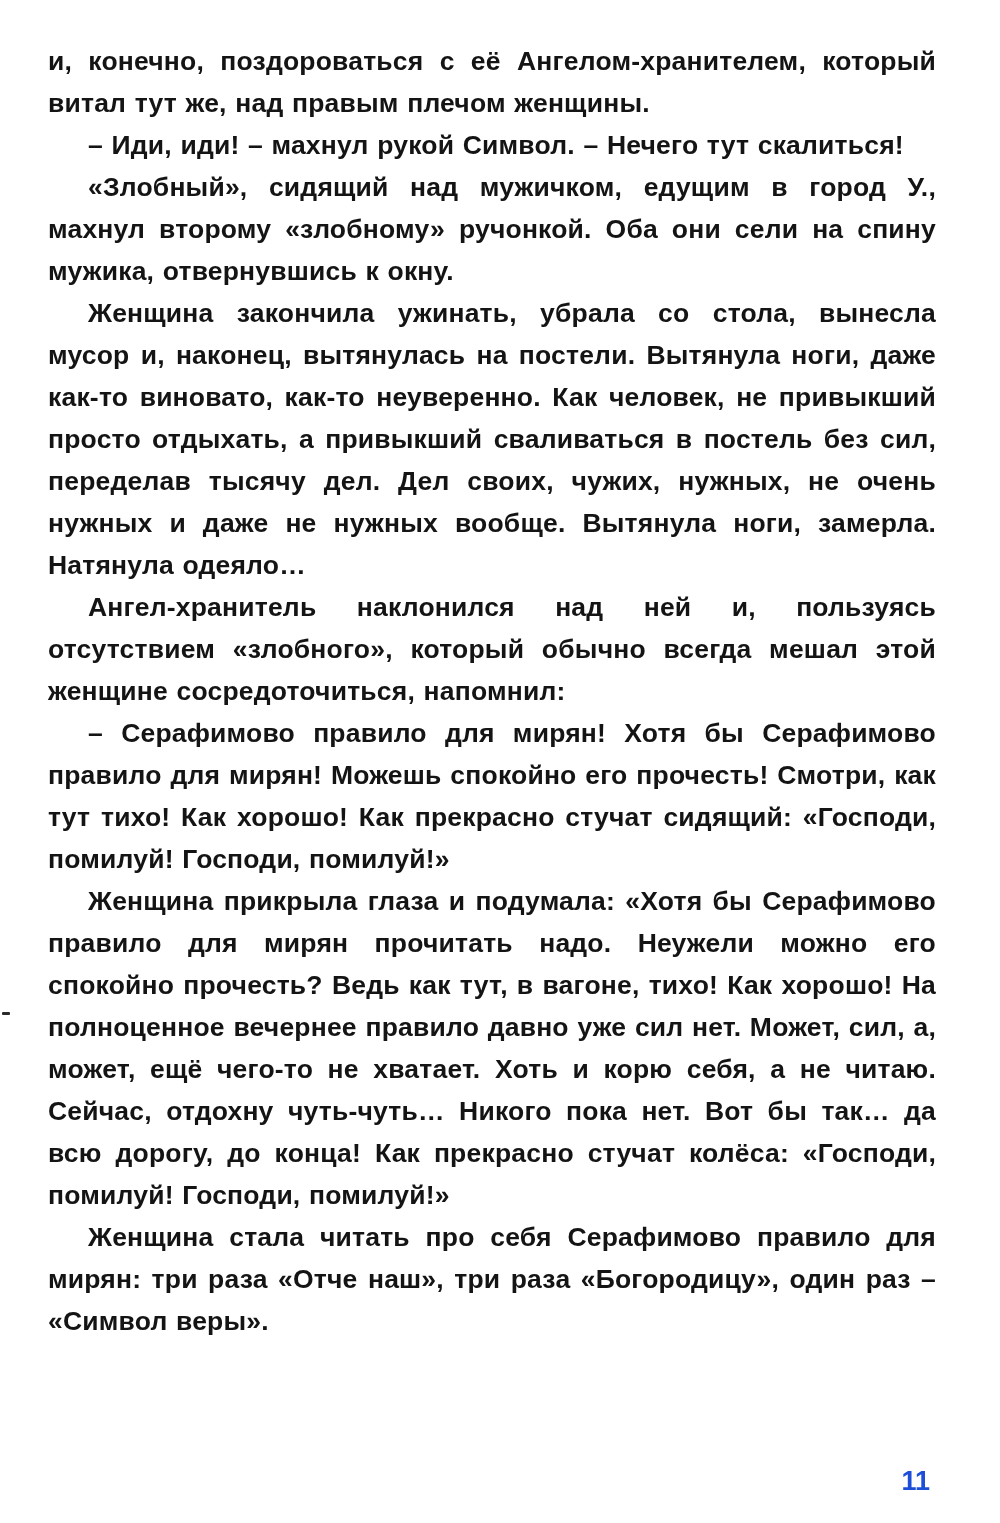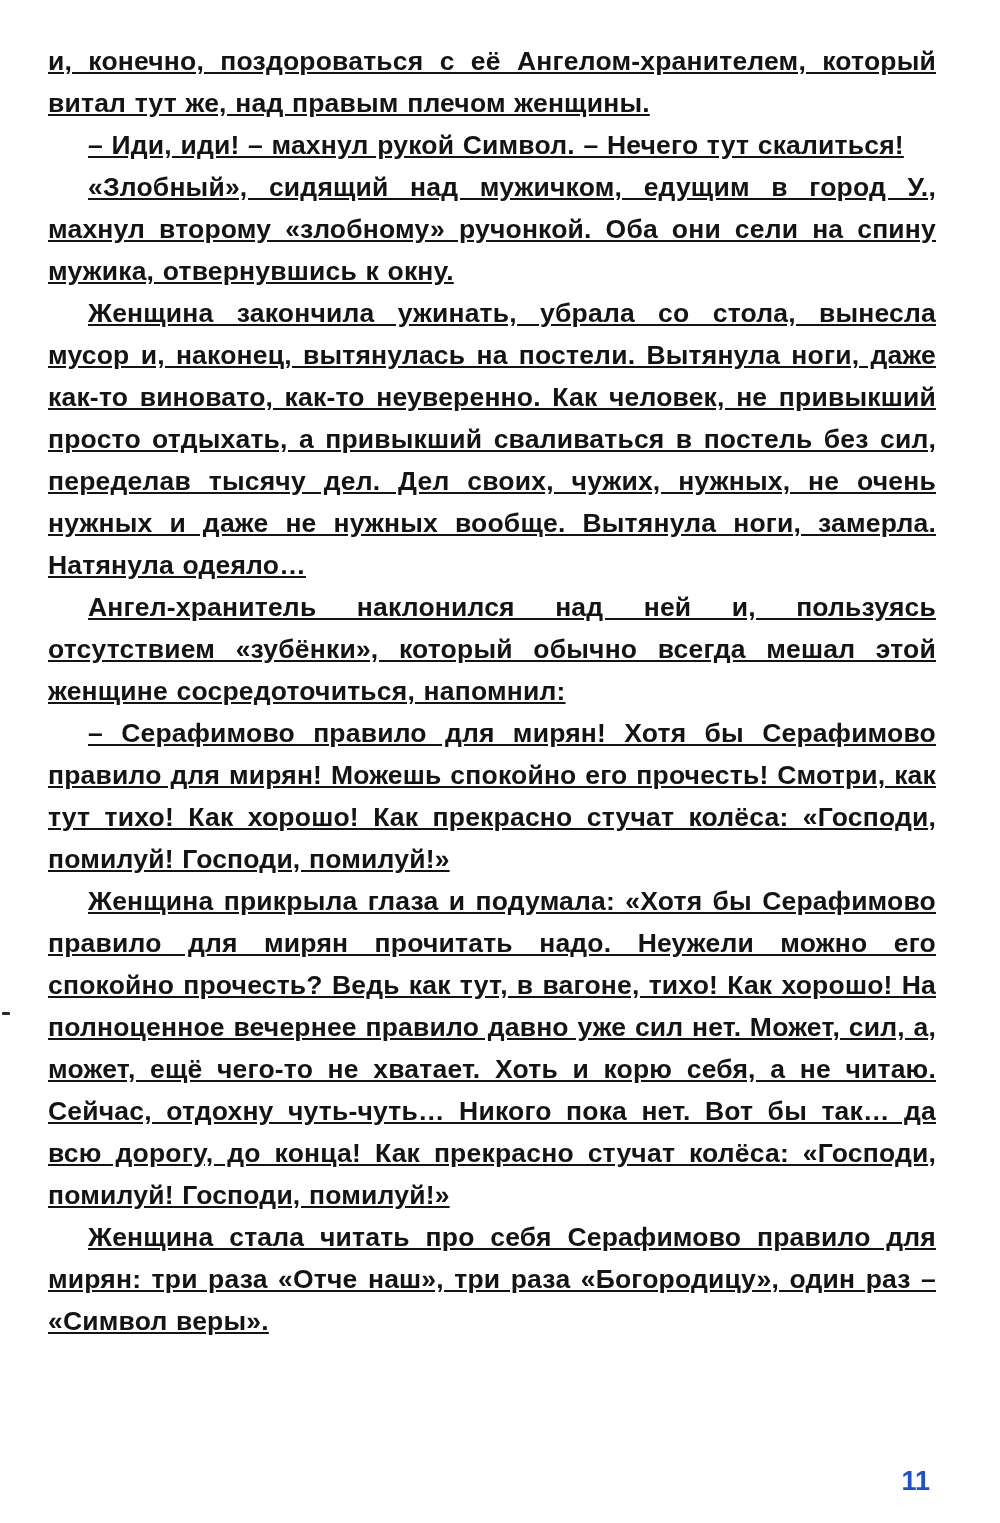--- a/index.html
+++ b/index.html
@@ -26,21 +26,20 @@
   }
   .text-block p {
     margin: 0;
     font-size: 26.5px;
     line-height: 42px;
     font-weight: 600;
     text-align: justify;
     text-indent: 40px;
     letter-spacing: 0.2px;
     word-spacing: 1px;
-    text-decoration: underline;
   }
   .text-block p.no-indent {
     text-indent: 0;
   }
   .page-number {
     position: absolute;
     right: 70px;
     bottom: 26px;
     font-size: 27px;
     font-weight: 600;
@@ -59,22 +58,22 @@
 </head>
 <body>
 
 <div class="book-page">
 
   <div class="text-block">
     <p class="no-indent">и, конечно, поздороваться с её Ангелом-хранителем, который витал тут же, над правым плечом женщины.</p>
     <p>– Иди, иди! – махнул рукой Символ. – Нечего тут скалиться!</p>
     <p>«Злобный», сидящий над мужичком, едущим в город У., махнул второму «злобному» ручонкой. Оба они сели на спину мужика, отвернувшись к окну.</p>
     <p>Женщина закончила ужинать, убрала со стола, вынесла мусор и, наконец, вытянулась на постели. Вытянула ноги, даже как-то виновато, как-то неуверенно. Как человек, не привыкший просто отдыхать, а привыкший сваливаться в постель без сил, переделав тысячу дел. Дел своих, чужих, нужных, не очень нужных и даже не нужных вообще. Вытянула ноги, замерла. Натянула одеяло…</p>
-    <p>Ангел-хранитель наклонился над ней и, пользуясь отсутствием «зубёнки», который обычно всегда мешал этой женщине сосредоточиться, напомнил:</p>
-    <p>– Серафимово правило для мирян! Хотя бы Серафимово правило для мирян! Можешь спокойно его прочесть! Смотри, как тут тихо! Как хорошо! Как прекрасно стучат колёса: «Господи, помилуй! Господи, помилуй!»</p>
+    <p>Ангел-хранитель наклонился над ней и, пользуясь отсутствием «злобного», который обычно всегда мешал этой женщине сосредоточиться, напомнил:</p>
+    <p>– Серафимово правило для мирян! Хотя бы Серафимово правило для мирян! Можешь спокойно его прочесть! Смотри, как тут тихо! Как хорошо! Как прекрасно стучат сидящий: «Господи, помилуй! Господи, помилуй!»</p>
     <p>Женщина прикрыла глаза и подумала: «Хотя бы Серафимово правило для мирян прочитать надо. Неужели можно его спокойно прочесть? Ведь как тут, в вагоне, тихо! Как хорошо! На полноценное вечернее правило давно уже сил нет. Может, сил, а, может, ещё чего-то не хватает. Хоть и корю себя, а не читаю. Сейчас, отдохну чуть-чуть… Никого пока нет. Вот бы так… да всю дорогу, до конца! Как прекрасно стучат колёса: «Господи, помилуй! Господи, помилуй!»</p>
     <p>Женщина стала читать про себя Серафимово правило для мирян: три раза «Отче наш», три раза «Богородицу», один раз – «Символ веры».</p>
   </div>
 
   <div class="scan-artifact"></div>
 
   <div class="page-number">11</div>
 
 </div>
 

